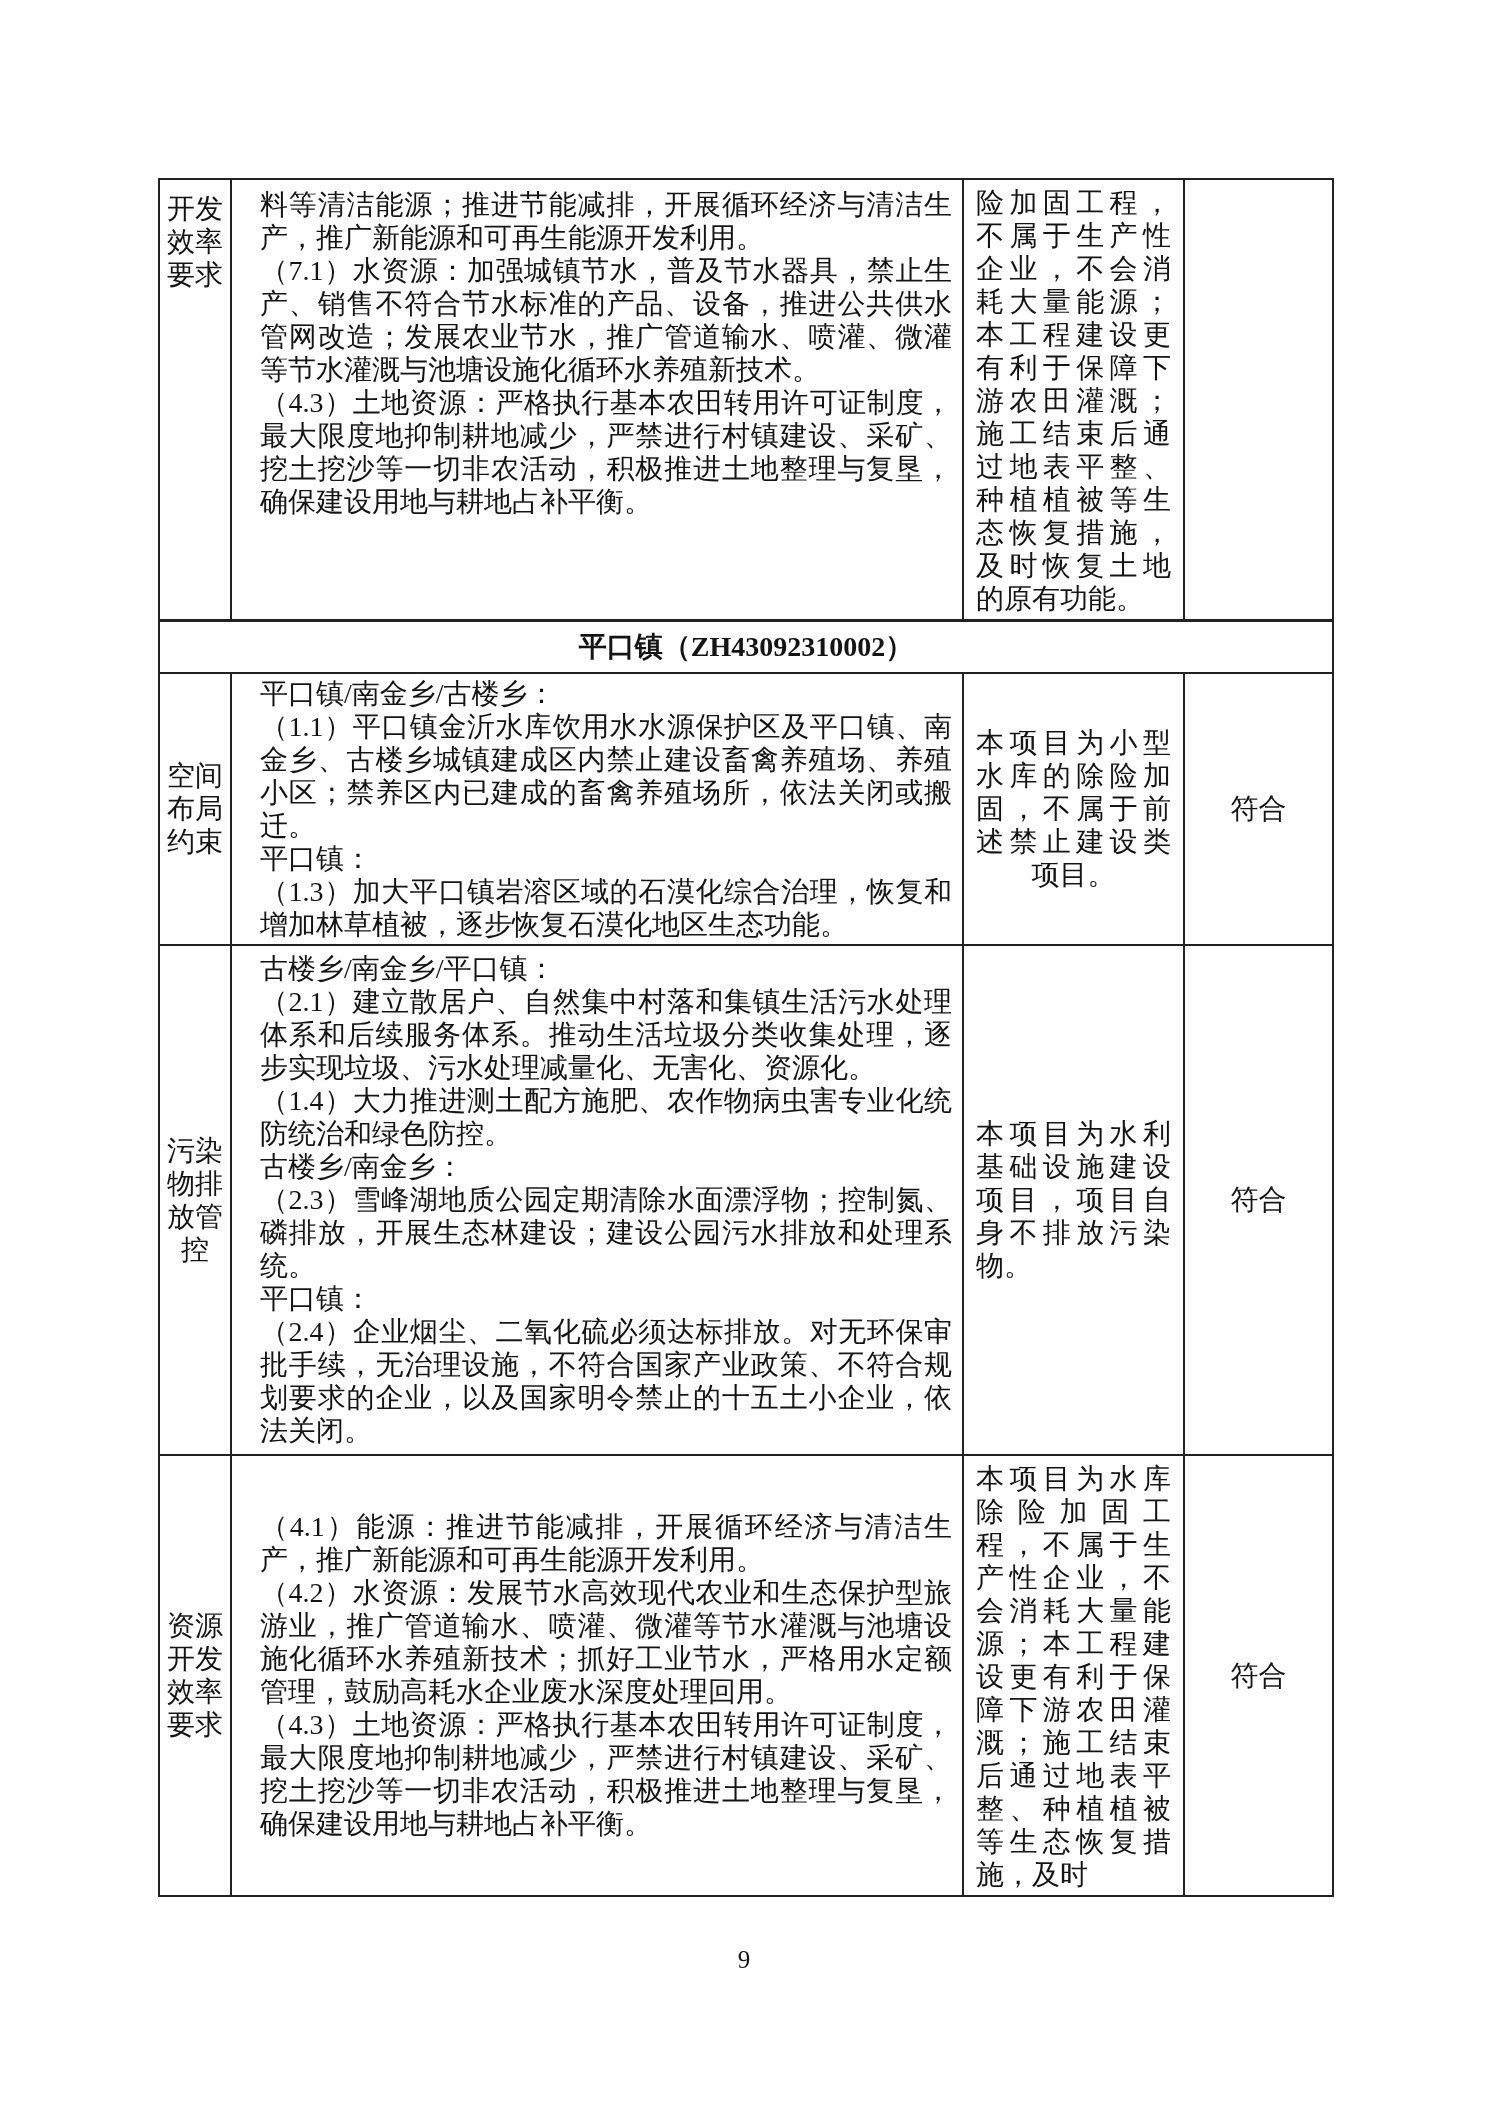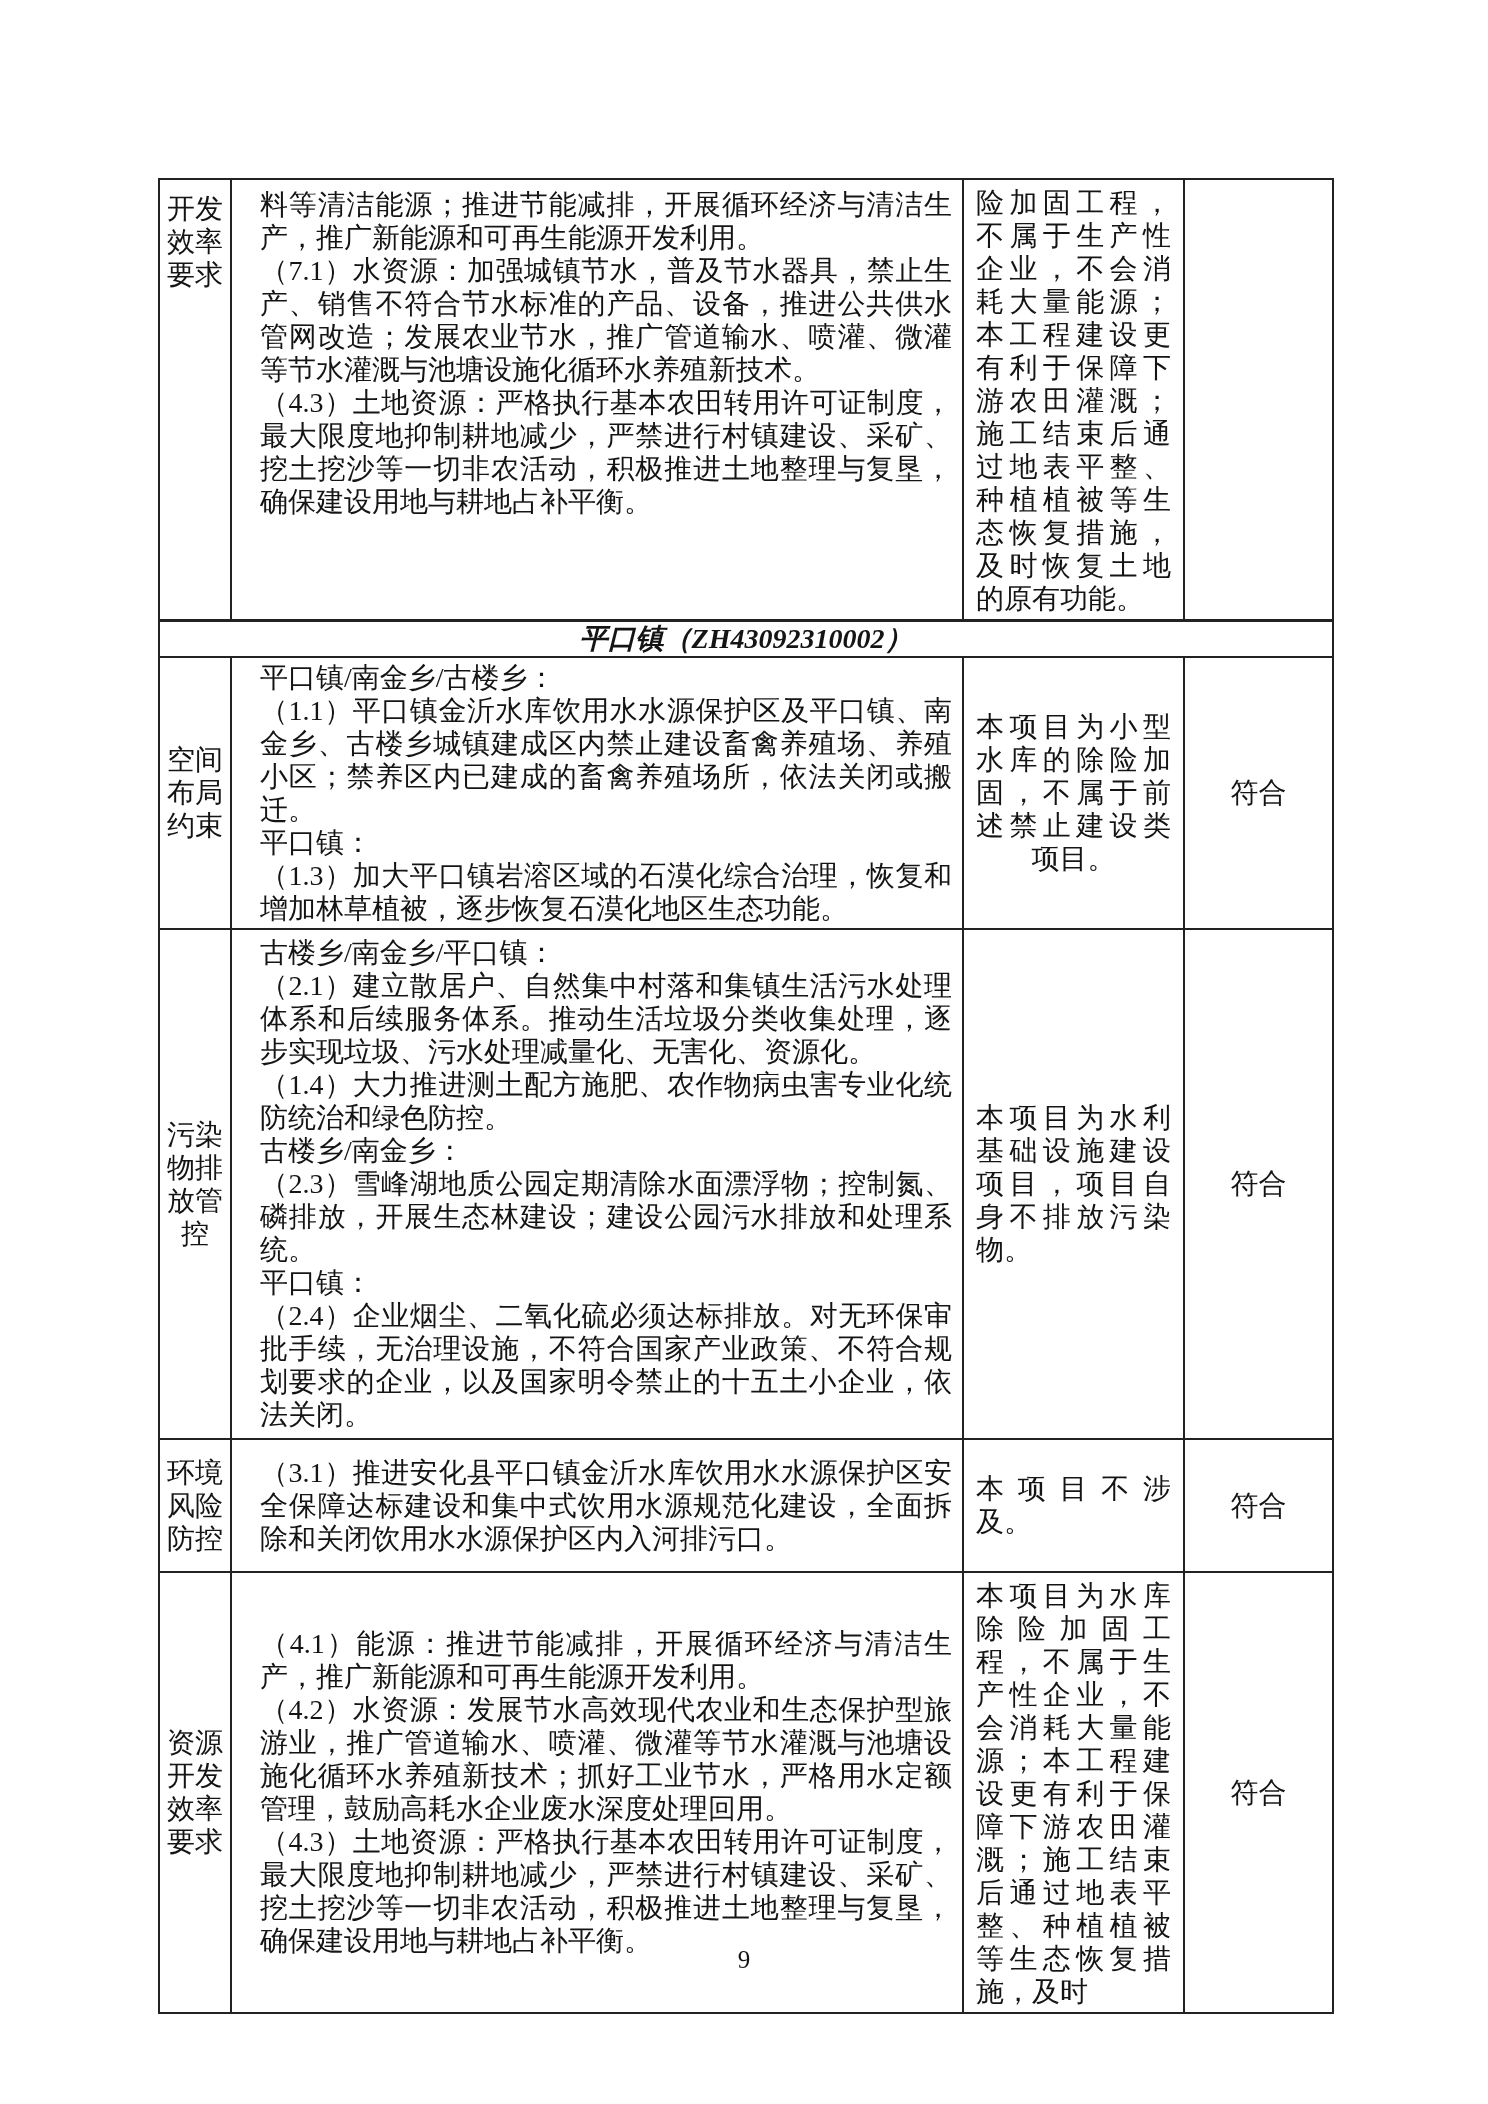--- a/index.html
+++ b/index.html
@@ -22,21 +22,21 @@
   .doc-table td {
     border:2px solid #222;
     padding:0;
     font-size:28px;
     line-height:33px;
     vertical-align:middle;
     overflow:hidden;
   }
   
   tr.r0 { height:407px; }
-  tr.rh { height:36px;font-style:italic;  }
+  tr.rh { height:52px;  }
   tr.r1 { height:270px; }
   tr.r2 { height:510px; }
   tr.r3 { height:125px; }
   tr.r4 { height:363px; }
 
   td.lbl { text-align:center; padding:16px 5px; }
   td.lbl.top { vertical-align:top; padding-top:12px; }
 
   td.cnt { padding:3px 10px 3px 28px; }
   td.cnt.top { vertical-align:top; padding-top:8px; }
@@ -118,30 +118,20 @@
           <p>（2.3）雪峰湖地质公园定期清除水面漂浮物；控制氮、磷排放，开展生态林建设；建设公园污水排放和处理系统。</p>
           <p>平口镇：</p>
           <p>（2.4）企业烟尘、二氧化硫必须达标排放。对无环保审批手续，无治理设施，不符合国家产业政策、不符合规划要求的企业，以及国家明令禁止的十五土小企业，依法关闭。</p>
         </td>
         <td class="asm">
           <p>本项目为水利基础设施建设项目，项目自身不排放污染物。</p>
         </td>
         <td class="con">符合</td>
       </tr>
 
-      <tr class="r3">
-        <td class="lbl">环境风险防控</td>
-        <td class="cnt">
-          <p>（3.1）推进安化县平口镇金沂水库饮用水水源保护区安全保障达标建设和集中式饮用水源规范化建设，全面拆除和关闭饮用水水源保护区内入河排污口。</p>
-        </td>
-        <td class="asm">
-          <p>本项目不涉及。</p>
-        </td>
-        <td class="con">符合</td>
-      </tr>
 
       <tr class="r4">
         <td class="lbl">资源开发效率要求</td>
         <td class="cnt">
           <p>（4.1）能源：推进节能减排，开展循环经济与清洁生产，推广新能源和可再生能源开发利用。</p>
           <p>（4.2）水资源：发展节水高效现代农业和生态保护型旅游业，推广管道输水、喷灌、微灌等节水灌溉与池塘设施化循环水养殖新技术；抓好工业节水，严格用水定额管理，鼓励高耗水企业废水深度处理回用。</p>
           <p>（4.3）土地资源：严格执行基本农田转用许可证制度，最大限度地抑制耕地减少，严禁进行村镇建设、采矿、挖土挖沙等一切非农活动，积极推进土地整理与复垦，确保建设用地与耕地占补平衡。</p>
         </td>
         <td class="asm top">
           <p>本项目为水库除险加固工程，不属于生产性企业，不会消耗大量能源；本工程建设更有利于保障下游农田灌溉；施工结束后通过地表平整、种植植被等生态恢复措施，及时</p>

